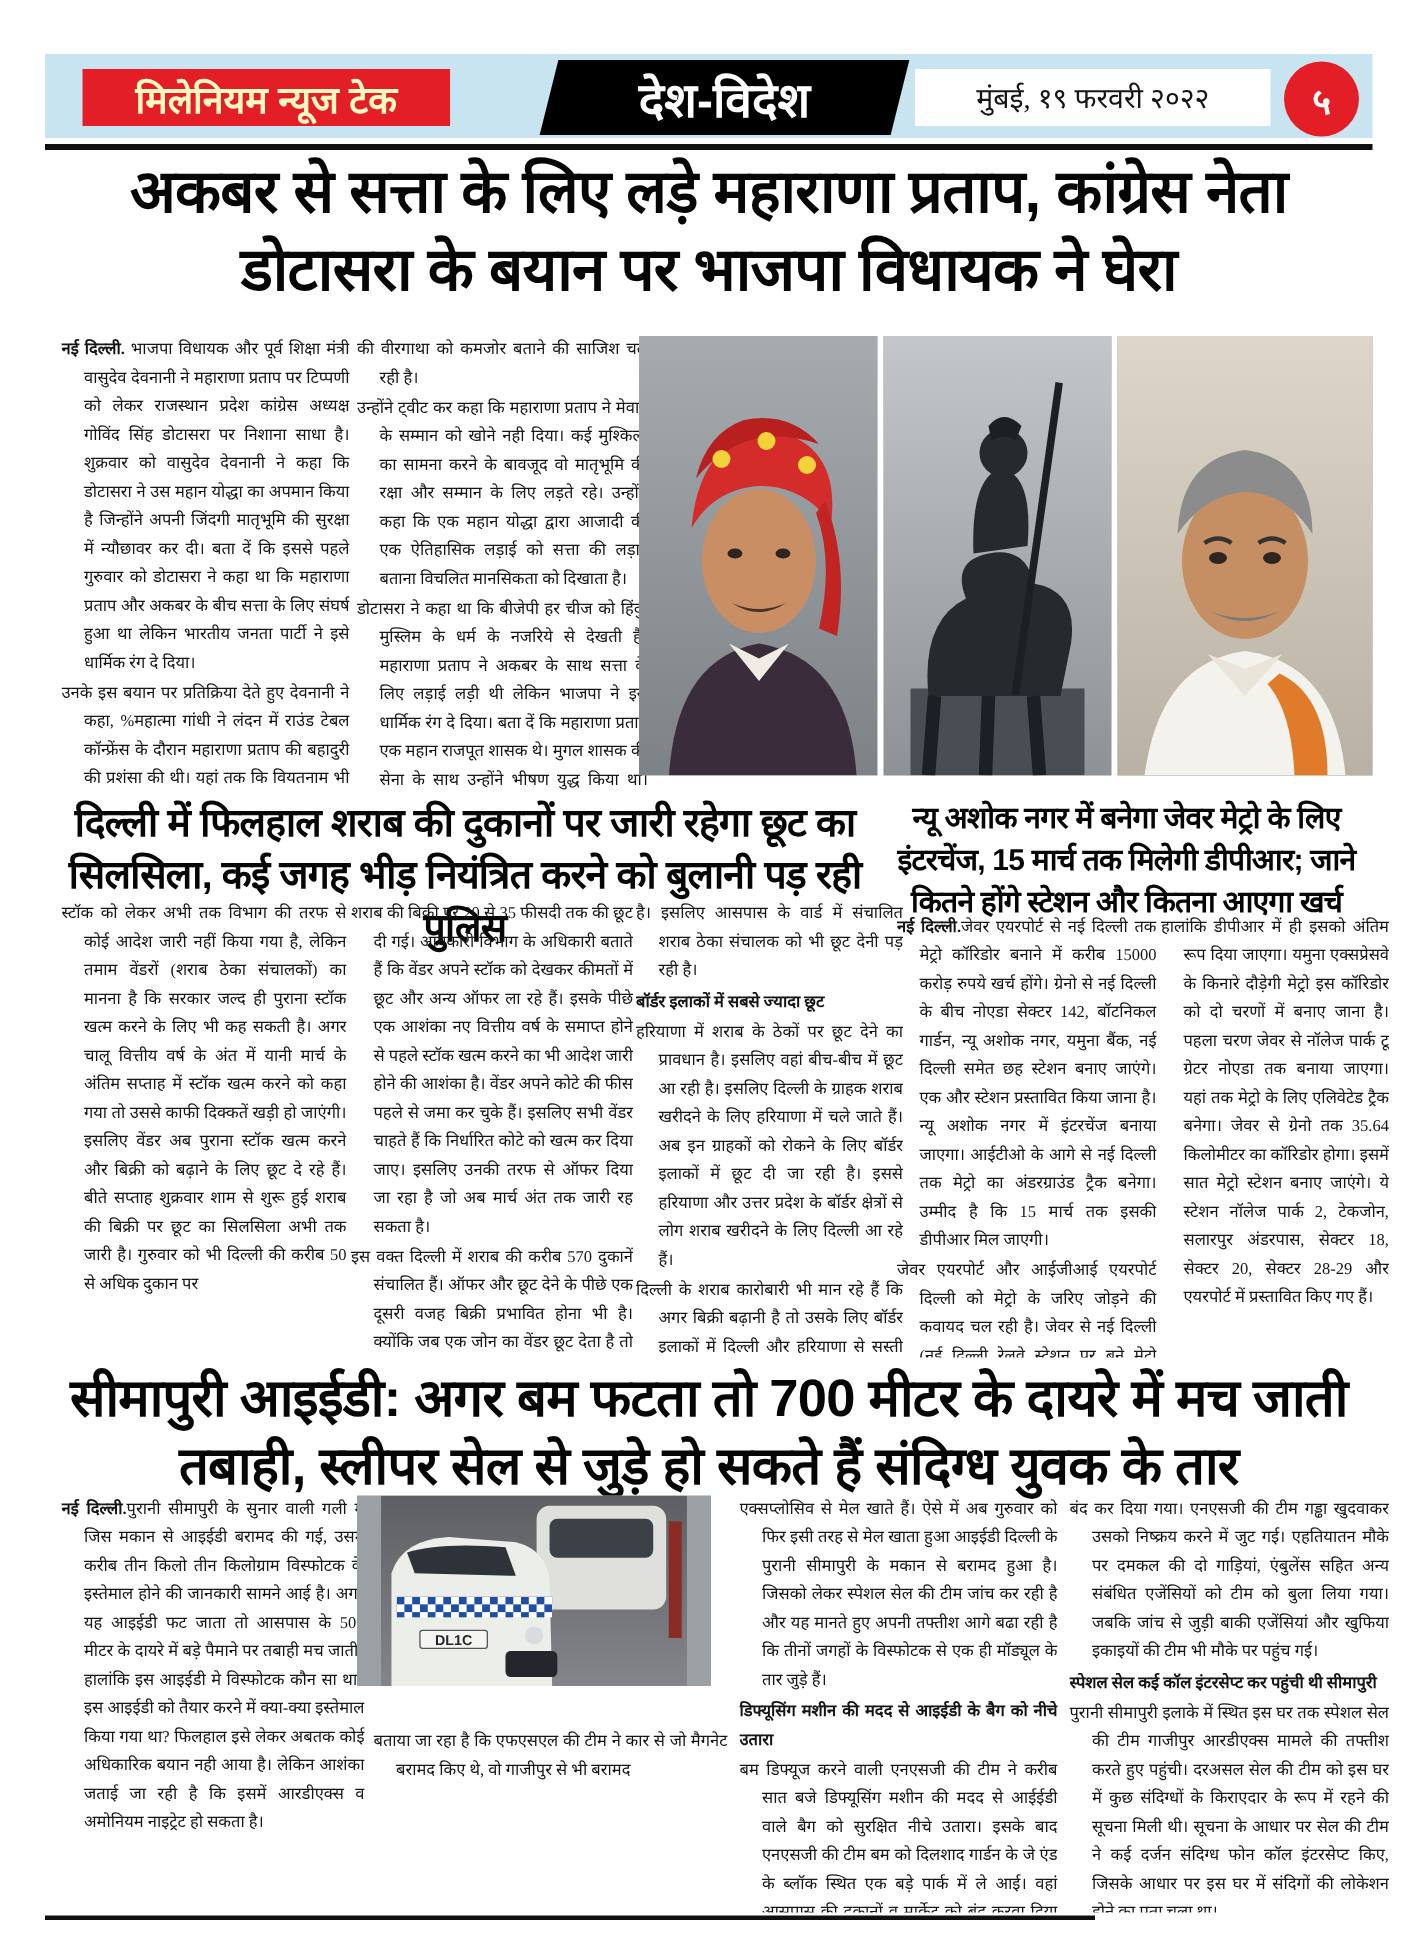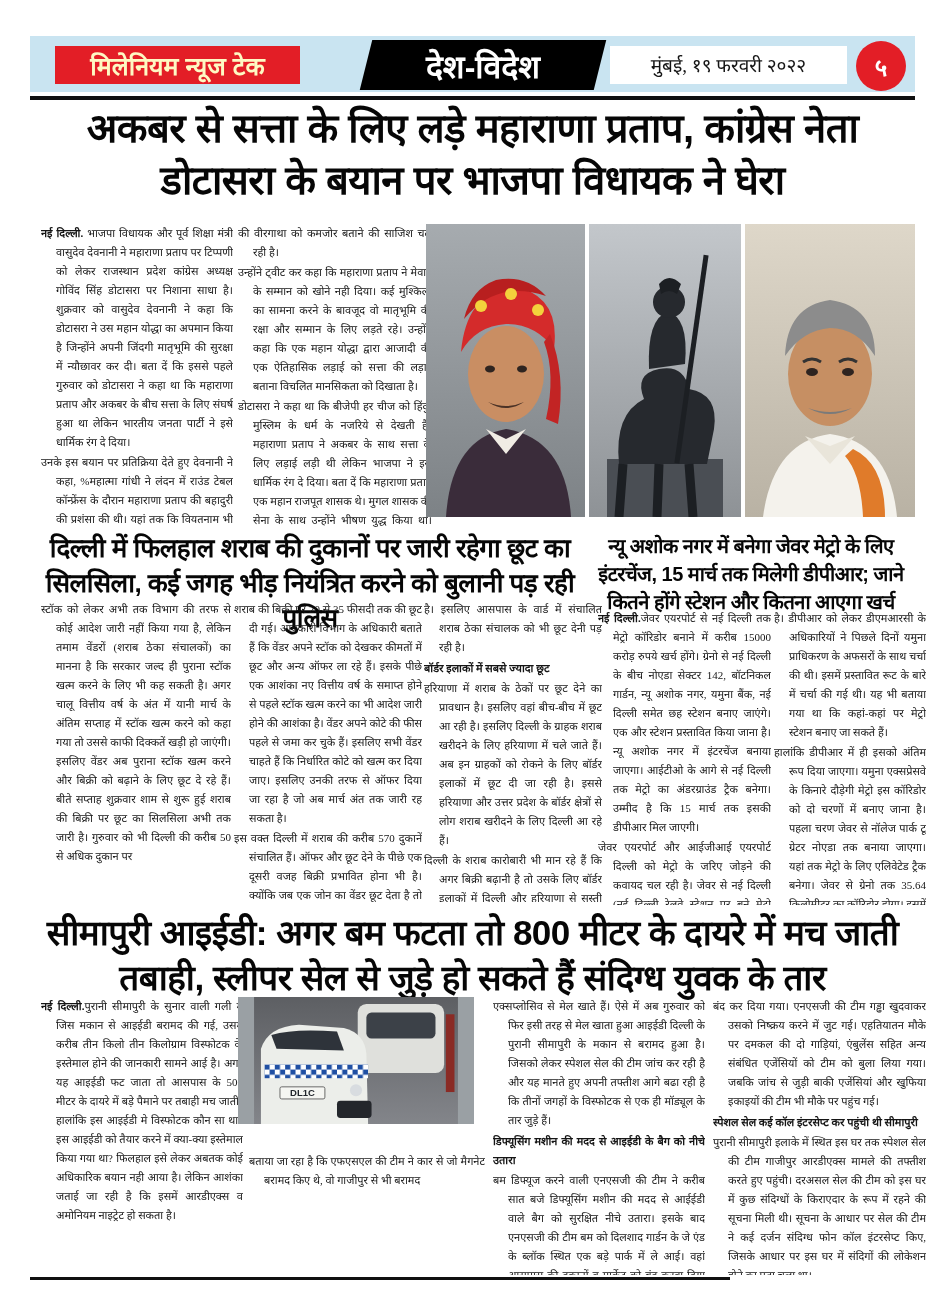--- a/index.html
+++ b/index.html
@@ -160,25 +160,24 @@
     <p class="para">दिल्ली के शराब कारोबारी भी मान रहे हैं कि अगर बिक्री बढ़ानी है तो उसके लिए बॉर्डर इलाकों में दिल्ली और हरियाणा से सस्ती दर पर शराब बेचनी पड़ेगी।</p>
 
   </div>
 
   <div class="hl hl3">न्यू अशोक नगर में बनेगा जेवर मेट्रो के लिए इंटरचेंज, 15 मार्च तक मिलेगी डीपीआर; जाने कितने होंगे स्टेशन और कितना आएगा खर्च</div>
   <div class="col a3c1">
     <p class="para"><b class="lead">नई दिल्ली.</b><span>जेवर एयरपोर्ट से नई दिल्ली तक मेट्रो कॉरिडोर बनाने में करीब 15000 करोड़ रुपये खर्च होंगे। ग्रेनो से नई दिल्ली के बीच नोएडा सेक्टर 142, बॉटनिकल गार्डन, न्यू अशोक नगर, यमुना बैंक, नई दिल्ली समेत छह स्टेशन बनाए जाएंगे। एक और स्टेशन प्रस्तावित किया जाना है। न्यू अशोक नगर में इंटरचेंज बनाया जाएगा। आईटीओ के आगे से नई दिल्ली तक मेट्रो का अंडरग्राउंड ट्रैक बनेगा। उम्मीद है कि 15 मार्च तक इसकी डीपीआर मिल जाएगी।</span></p>
     <p class="para">जेवर एयरपोर्ट और आईजीआई एयरपोर्ट दिल्ली को मेट्रो के जरिए जोड़ने की कवायद चल रही है। जेवर से नई दिल्ली (नई दिल्ली रेलवे स्टेशन पर बने मेट्रो स्टेशन तक) तक मेट्रो कॉरिडोर बनाने के लिए दिल्ली मेट्रो रेल कारपोरेशन लिमिटेड (डीएमआरसी) डिटेल प्रोजेक्ट रिपोर्ट (डीपीआर) बना रहा</p>
   </div>
   <div class="col a3c2">
-    <p class="para">है। डीपीआर को लेकर डीएमआरसी के अधिकारियों ने पिछले दिनों यमुना प्राधिकरण के अफसरों के साथ चर्चा की थी। इसमें प्रस्तावित रूट के बारे में चर्चा की गई थी। यह भी बताया गया था कि कहां-कहां पर मेट्रो स्टेशन बनाए जा सकते हैं।</p>
     <p class="para">हालांकि डीपीआर में ही इसको अंतिम रूप दिया जाएगा। यमुना एक्सप्रेसवे के किनारे दौड़ेगी मेट्रो इस कॉरिडोर को दो चरणों में बनाए जाना है। पहला चरण जेवर से नॉलेज पार्क टू ग्रेटर नोएडा तक बनाया जाएगा। यहां तक मेट्रो के लिए एलिवेटेड ट्रैक बनेगा। जेवर से ग्रेनो तक 35.64 किलोमीटर का कॉरिडोर होगा। इसमें सात मेट्रो स्टेशन बनाए जाएंगे। ये स्टेशन नॉलेज पार्क 2, टेकजोन, सलारपुर अंडरपास, सेक्टर 18, सेक्टर 20, सेक्टर 28-29 और एयरपोर्ट में प्रस्तावित किए गए हैं।</p>
   </div>
 
-  <div class="hl hl4">सीमापुरी आइईडी: अगर बम फटता तो 800 मीटर के दायरे में मच जाती तबाही, स्लीपर सेल से जुड़े हो सकते हैं संदिग्ध युवक के तार</div>
+  <div class="hl hl4">सीमापुरी आइईडी: अगर बम फटता तो 700 मीटर के दायरे में मच जाती तबाही, स्लीपर सेल से जुड़े हो सकते हैं संदिग्ध युवक के तार</div>
   <div class="col a4c1">
     <p class="para"><b class="lead">नई दिल्ली.</b><span>पुरानी सीमापुरी के सुनार वाली गली में जिस मकान से आइईडी बरामद की गई, उसमें करीब तीन किलो तीन किलोग्राम विस्फोटक के इस्तेमाल होने की जानकारी सामने आई है। अगर यह आइईडी फट जाता तो आसपास के 500 मीटर के दायरे में बड़े पैमाने पर तबाही मच जाती। हालांकि इस आइईडी मे विस्फोटक कौन सा था? इस आइईडी को तैयार करने में क्या-क्या इस्तेमाल किया गया था? फिलहाल इसे लेकर अबतक कोई अधिकारिक बयान नही आया है। लेकिन आशंका जताई जा रही है कि इसमें आरडीएक्स व अमोनियम नाइट्रेट हो सकता है।</span></p>
 
   </div>
 
   <div class="photo p4">
     <svg viewBox="0 0 236 147">
       <defs>
         <linearGradient id="g4" x1="0" y1="0" x2="0" y2="1">
           <stop offset="0" stop-color="#5d5f63"></stop>

